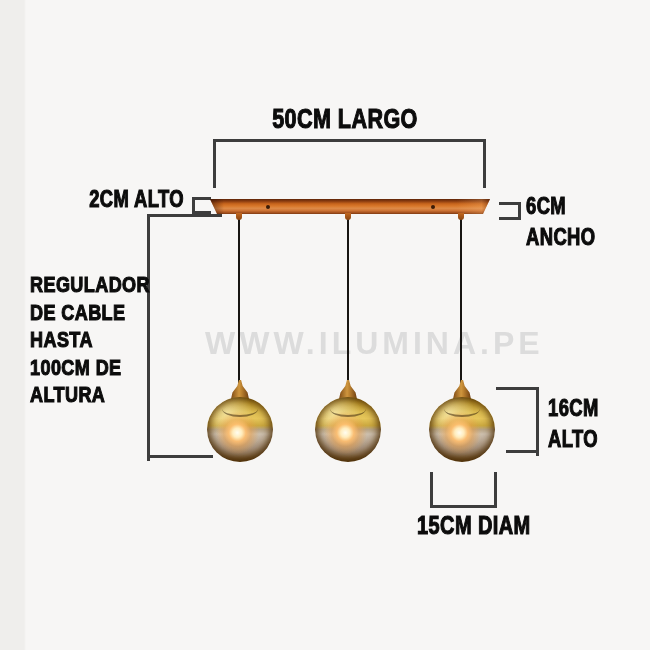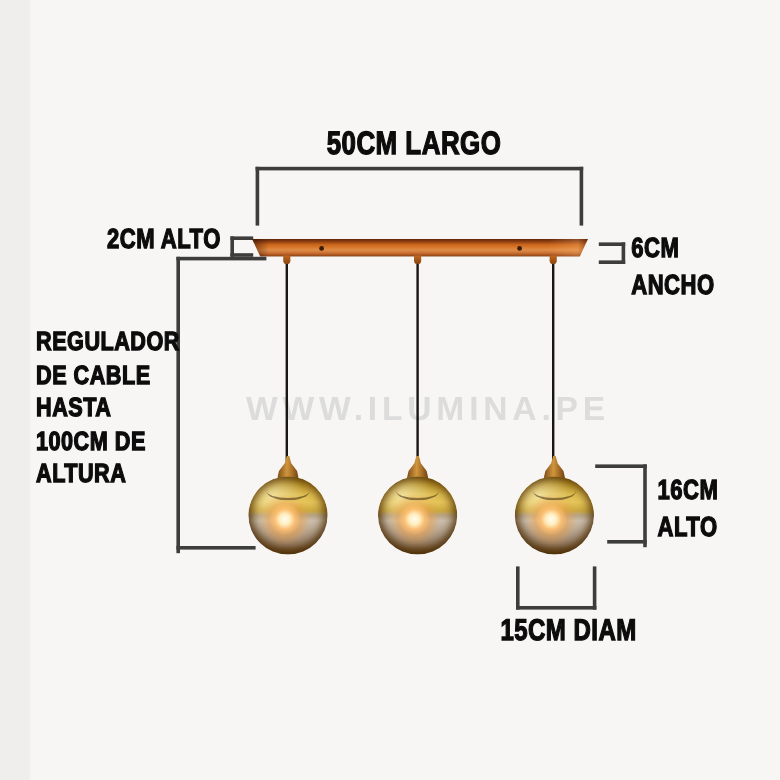--- a/index.html
+++ b/index.html
@@ -15,21 +15,21 @@
     transform:scaleX(.8);transform-origin:left top;line-height:1.2;
   }
   .lbl-largo{left:230px;top:103px;width:230px;text-align:center;font-size:27px;transform-origin:center top;}
   .lbl-2cm{left:62px;top:186px;width:122px;text-align:right;font-size:23px;transform-origin:right top;}
   .lbl-6cm{left:526px;top:191px;font-size:23px;line-height:31px;}
   .lbl-reg{left:30px;top:271px;font-size:22px;line-height:27.5px;transform:scaleX(.82);}
   .lbl-16cm{left:548px;top:393px;font-size:23px;line-height:31px;}
   .lbl-15cm{left:417px;top:510px;font-size:25px;}
   
   .watermark{
-    position:absolute;left:205px;top:325px;font-size:28px;font-weight:700;
+    position:absolute;left:205px;top:325px;font-size:32px;font-weight:700;
     color:#dcdcdc;letter-spacing:4px;white-space:nowrap;
   }
   
   .dim{position:absolute;background:#3d3d3d;}
   .brk{position:absolute;border:0 solid #3d3d3d;background:transparent;}
   .brk-largo{left:213px;top:139px;width:267px;height:46px;border-top:3px solid #3d3d3d;border-left:3px solid #3d3d3d;border-right:3px solid #3d3d3d;}
   .brk-2cm{left:192px;top:197px;width:16px;height:11px;border-left:3px solid #3d3d3d;border-top:3px solid #3d3d3d;border-bottom:3px solid #3d3d3d;}
   .brk-6cm{left:499px;top:202px;width:19px;height:12px;border-right:3px solid #3d3d3d;border-top:3px solid #3d3d3d;border-bottom:3px solid #3d3d3d;}
   .brk-cable{left:147px;top:214px;width:72px;height:244px;border-left:3px solid #3d3d3d;border-top:3px solid #3d3d3d;}
   .brk-cable-bottom{left:147px;top:455px;width:66px;height:3px;}

